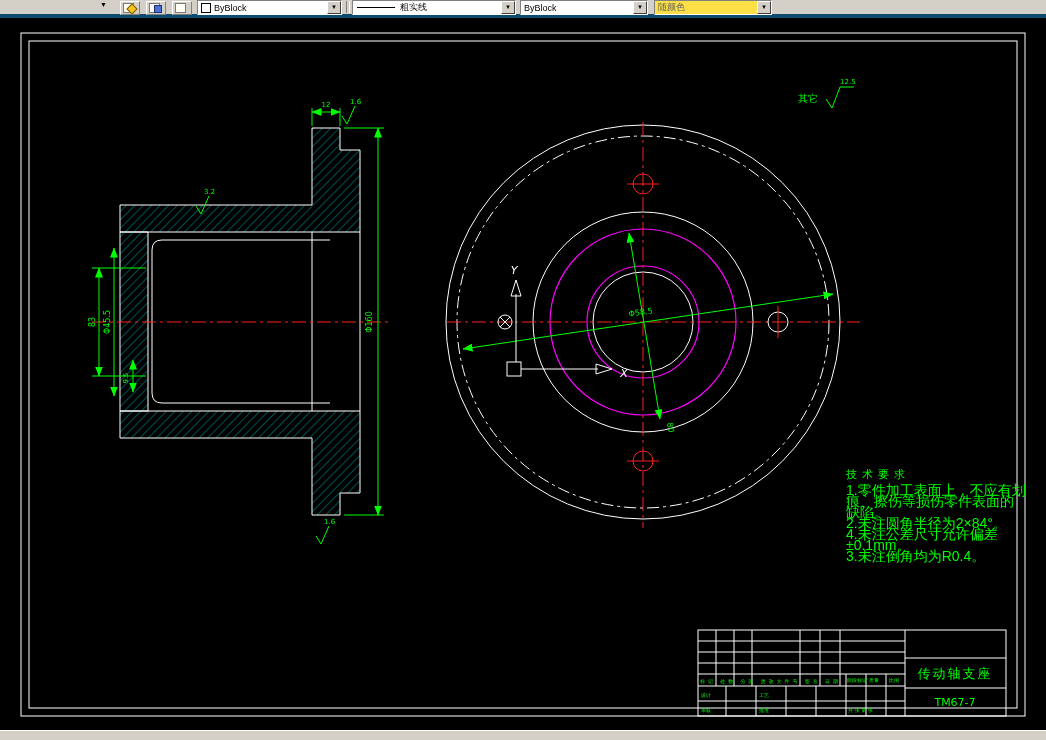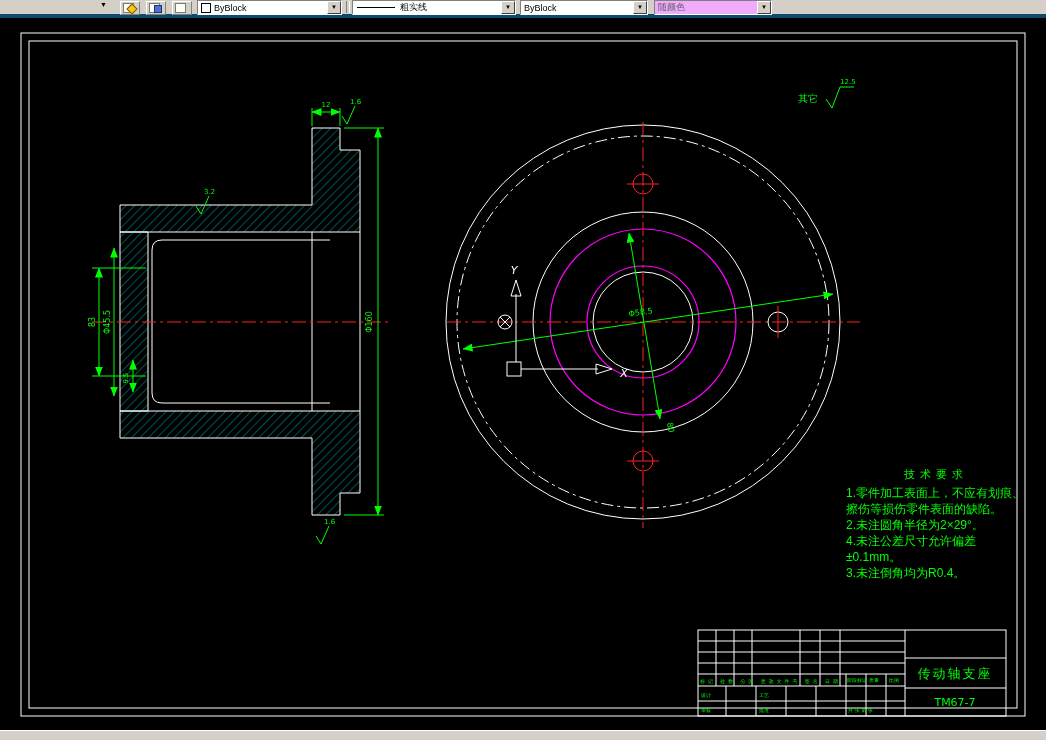--- a/index.html
+++ b/index.html
@@ -16,21 +16,21 @@
         border:1px solid;border-color:#fff #808080 #808080 #fff;}
   .ic-sheet{position:absolute;left:2px;top:1px;width:9px;height:8px;background:#fdfdf5;border:1px solid #7a7a7a;}
   .ic-diamond{position:absolute;left:7px;top:3px;width:6px;height:6px;background:#f5c324;border:1px solid #7d5c00;transform:rotate(45deg);}
   .ic-blue{position:absolute;left:7px;top:3px;width:6px;height:6px;background:#4e6fd3;border:1px solid #1d2f73;}
   .combo{position:absolute;top:0px;height:13px;background:#fff;border:1px solid;
          border-color:#808080 #fff #fff #808080;font-size:9px;color:#000;
          display:flex;align-items:center;white-space:nowrap;overflow:hidden;}
   .combo .combo-text{flex:1;padding-left:3px;overflow:hidden;}
   .combo .combo-arrow{width:12px;height:11px;background:#d4d0c8;border:1px solid;
          border-color:#fff #404040 #404040 #fff;font-size:6px;line-height:11px;text-align:center;color:#000;}
-  .combo.disabled{background:#f0abfc;color:#5d5d5d;justify-content:flex-end;}
+  .combo.disabled{background:#fde047;color:#5d5d5d;justify-content:flex-end;}
   .swatch{width:8px;height:8px;background:#fff;border:1px solid #000;margin-left:3px;}
   .linesample{width:38px;height:0px;border-top:1px solid #000;margin-left:4px;margin-right:2px;}
   .sep{position:absolute;left:346px;top:1px;width:2px;height:12px;border-left:1px solid #808080;border-right:1px solid #fff;}
 
   
   svg .wl{stroke:#ffffff;stroke-width:1;fill:none;}
   svg .hatch{stroke:#ffffff;stroke-width:1;fill:url(#hatchp);}
   svg .rl{stroke:#ff2020;stroke-width:1;fill:none;}
   svg .cl{stroke-dasharray:14 4 3 4;}
   svg .dashc{stroke-dasharray:12 4 3 4;}
@@ -41,22 +41,22 @@
   svg .gt7{fill:#00ff00;font-size:7px;text-anchor:middle;}
   svg .gts{fill:#00ff00;font-size:5px;text-anchor:start;}
   svg .wt{fill:#ffffff;font-size:11px;text-anchor:middle;font-style:italic;}
   svg .tbname{fill:#00ff00;font-size:13px;text-anchor:middle;letter-spacing:2px;}
   svg .tbno{fill:#00ff00;font-size:11px;text-anchor:middle;}
   svg .grough{fill:#00ff00;font-size:10px;text-anchor:start;}
   svg .grval{fill:#00ff00;font-size:7px;text-anchor:start;}
 
   
   .techreq{position:absolute;left:846px;top:467px;width:180px;color:#00ff00;z-index:3;}
-  .techreq .tr-title{font-size:11px;letter-spacing:5px;text-align:center;margin-bottom:3px;}
-  .techreq .tr-item{font-size:12px;line-height:16px;}
+  .techreq .tr-title{font-size:11px;letter-spacing:5px;margin-bottom:3px;}
+  .techreq .tr-item{font-size:14px;line-height:11px;}
 </style>
 </head>
 <body>
 
 <div id="page">
 
   <svg width="1046" height="740" viewBox="0 0 1046 740" style="position:absolute;left:0;top:0;z-index:1;">
     <defs>
       <pattern id="hatchp" patternUnits="userSpaceOnUse" width="6" height="6" patternTransform="rotate(45)">
         <line x1="0" y1="0" x2="0" y2="6" stroke="#00b4b4" stroke-width="0.9"></line>
@@ -198,21 +198,21 @@
       <text class="gts" x="889" y="682">比例</text>
       <text class="gts" x="848" y="712">共 张 第 张</text>
       <text class="tbname" x="955" y="678">传动轴支座</text>
       <text class="tbno" x="955" y="706">TM67-7</text>
     </g>
   </svg>
 
   <div class="techreq">
     <div class="tr-title">技术要求</div>
     <div class="tr-item">1.零件加工表面上，不应有划痕、擦伤等损伤零件表面的缺陷。</div>
-    <div class="tr-item">2.未注圆角半径为2×29°。</div>
+    <div class="tr-item">2.未注圆角半径为2×84°。</div>
     <div class="tr-item">4.未注公差尺寸允许偏差±0.1mm。</div>
     <div class="tr-item">3.未注倒角均为R0.4。</div>
   </div>
 
   <div class="toolbar">
     <span class="overflow">▼</span>
     <span class="tbtn" style="left:120px;">
       <span class="ic-sheet"></span>
       <span class="ic-diamond"></span>
     </span>

